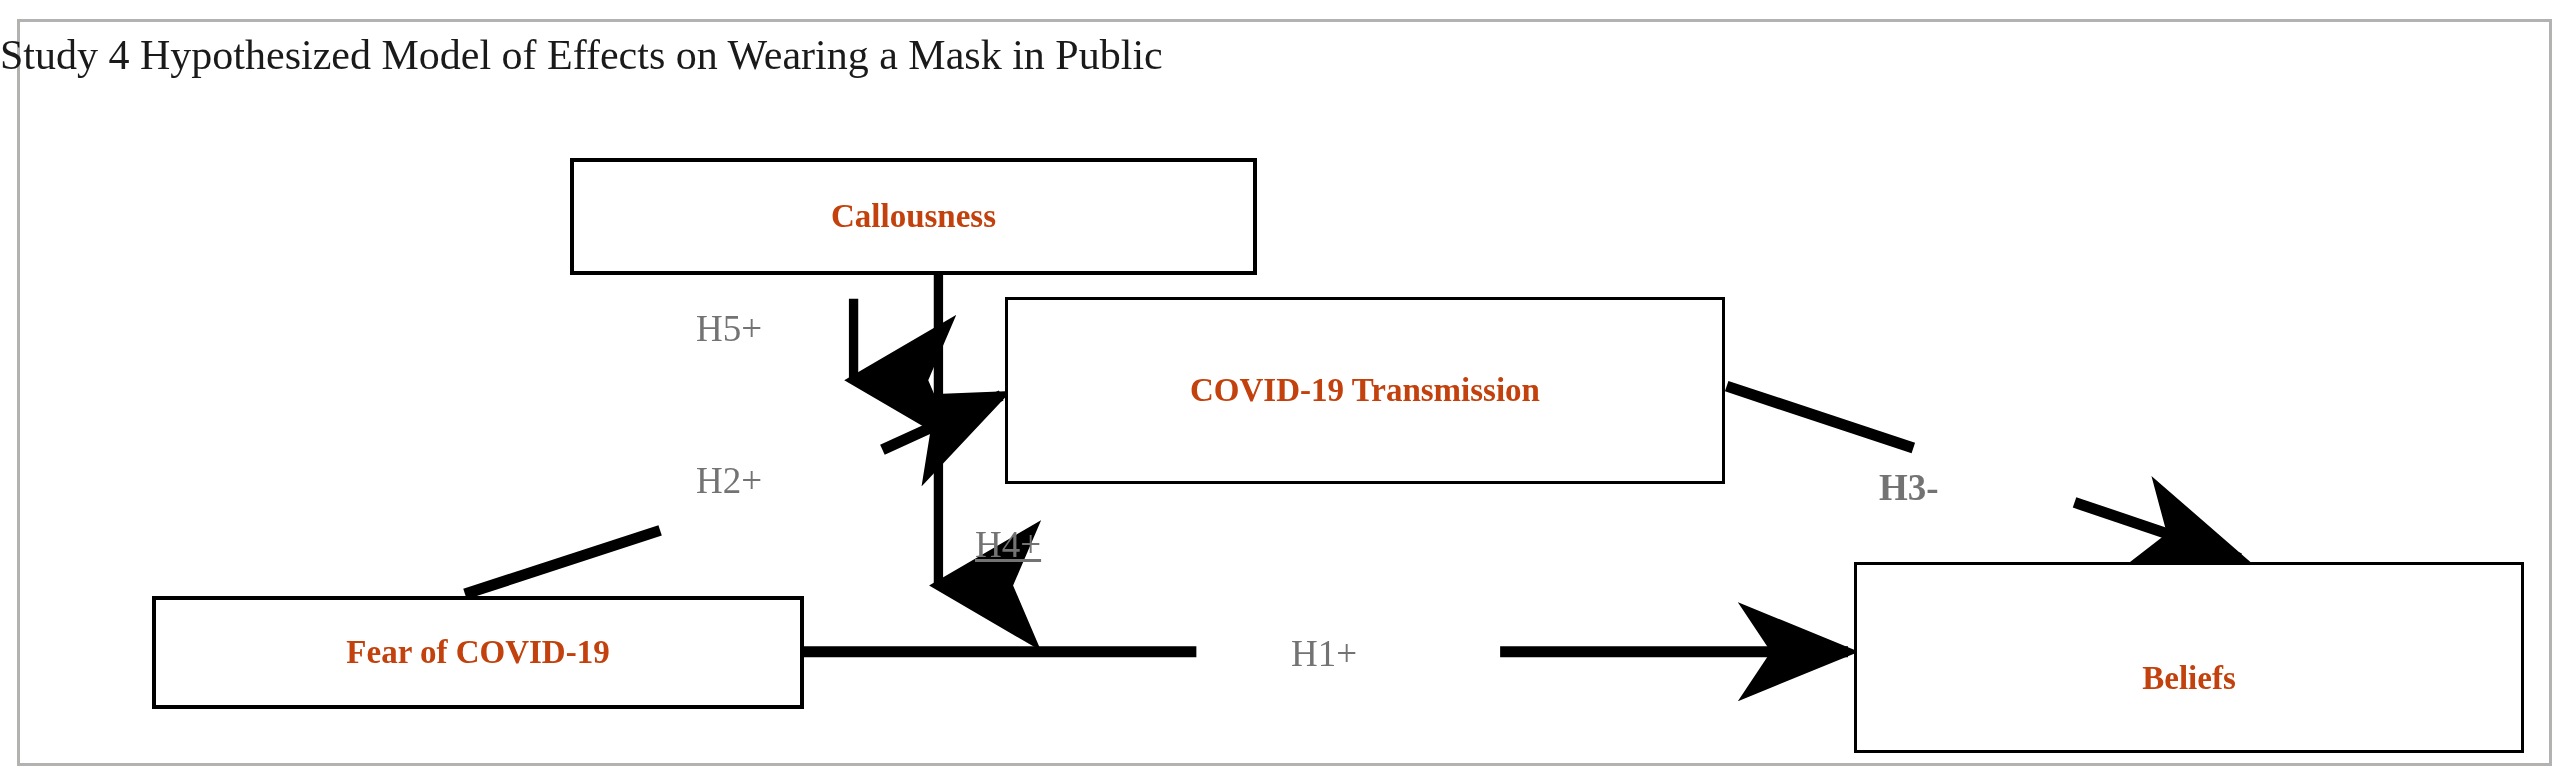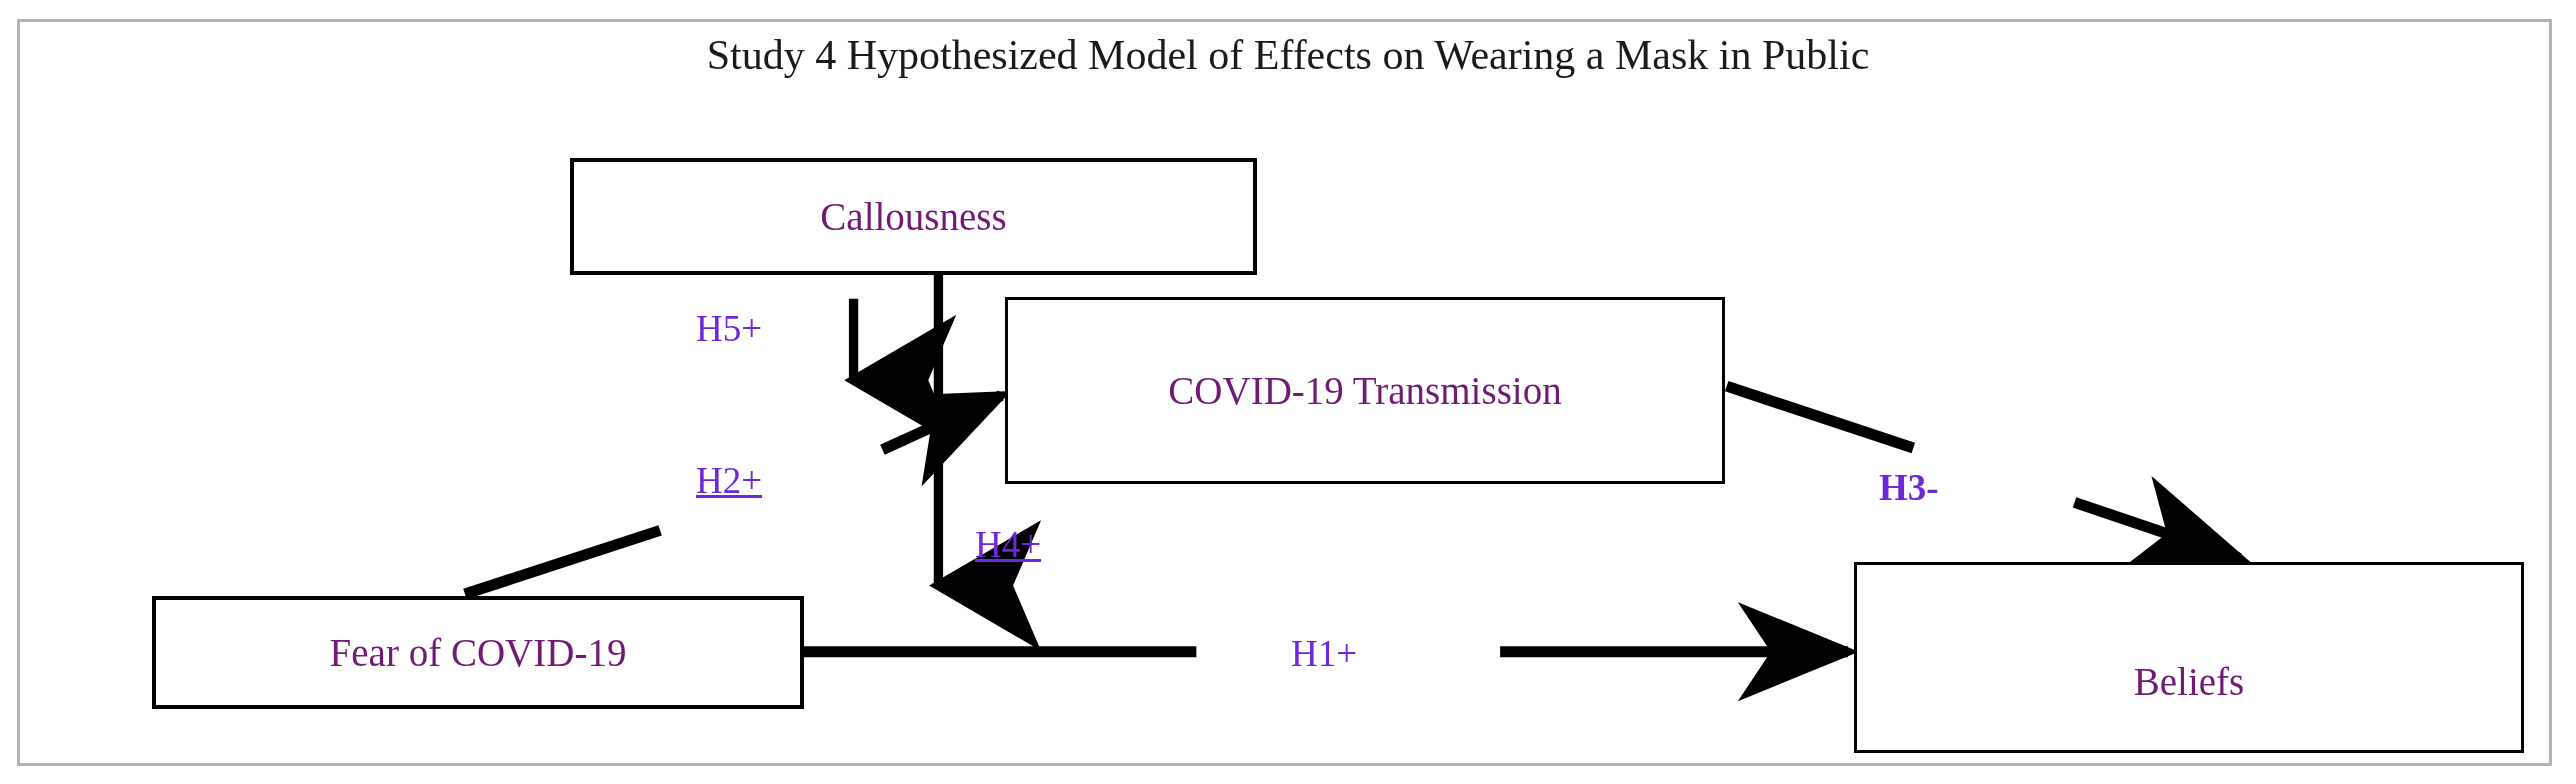--- a/index.html
+++ b/index.html
@@ -28,42 +28,43 @@
     border: 3.4px solid #b4b1b1;
     box-sizing: border-box;
     background: #ffffff;
   }
   
   #figure-title {
     position: absolute;
     left: 0;
     top: 32px;
     width: 2576px;
-    text-align: center;
+    text-align: left;
     font-size: 42px;
     line-height: 1.1;
     color: #1a1a1a;
     letter-spacing: 0px;
     white-space: nowrap;
   }
   
   .node-box {
     position: absolute;
     box-sizing: border-box;
     background: #ffffff;
     border: 4.2px solid #000000;
     display: flex;
     align-items: center;
     justify-content: center;
     text-align: center;
-    color: #701a75;
-    font-size: 39px;
+    color: #c2410c;
+    font-size: 33px;
     line-height: 1.22;
     padding: 0 8.5px;
     z-index: 3;
+    font-weight: bold;
   }
 
   #box-callousness { left: 570px; top: 158px; width: 687px; height: 117px; }
   #box-misinformation { left: 1005px; top: 297px; width: 720px; height: 187px; border-width: 3.4px; align-items: center; }
   #box-fear { left: 152px; top: 596px; width: 652px; height: 113px; }
   #box-mask { left: 1854px; top: 562px; width: 670px; height: 191px; border-width: 3.4px; }
 
   
   #arrow-layer {
     position: absolute;
@@ -72,27 +73,27 @@
     width: 2576px;
     height: 785px;
     z-index: 2;
     pointer-events: none;
   }
 
   
   .h-label {
     position: absolute;
     font-size: 37px;
-    color: #6d28d9;
+    color: #737373;
     white-space: nowrap;
     z-index: 4;
     line-height: 1;
   }
   #label-h5 { left: 696px; top: 310px; }
-  #label-h2 { left: 696px; top: 462px; text-decoration: underline; }
+  #label-h2 { left: 696px; top: 462px; }
   #label-h4 { left: 975px; top: 526px; text-decoration: underline; }
   #label-h3 { left: 1879px; top: 469px; font-weight: bold; }
   #label-h1 { left: 1291px; top: 635px; }
 </style>
 </head>
 <body>
 
 <div id="figure-root">
 
   <div id="outer-frame"></div>

